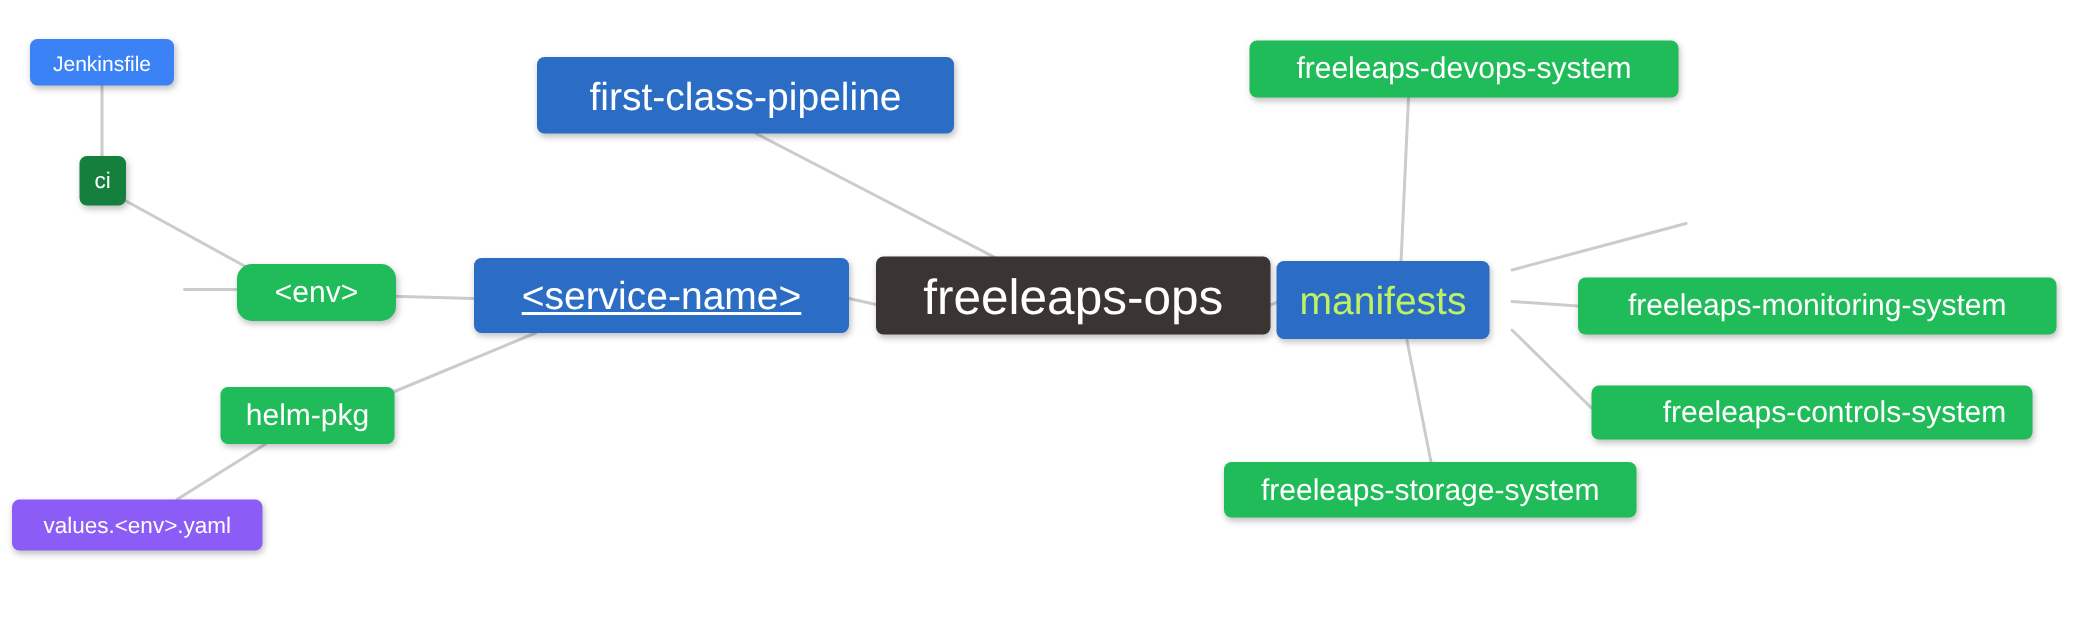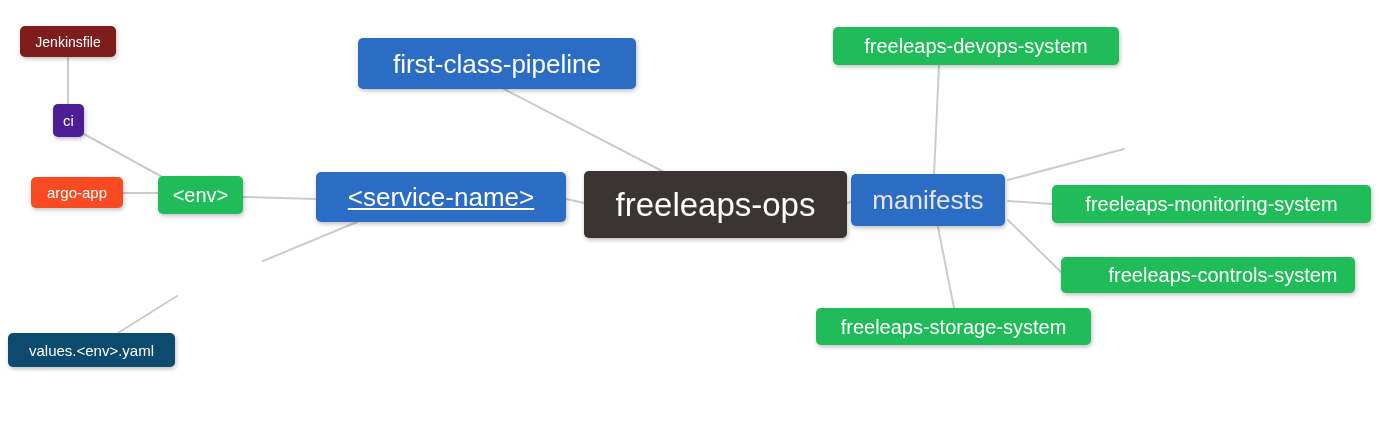--- a/index.html
+++ b/index.html
@@ -51,26 +51,26 @@
       <line x1="357" y1="222" x2="263" y2="261" stroke="#CCCCCC" stroke-width="2" stroke-linecap="round"></line>
       <line x1="177" y1="296" x2="118" y2="333" stroke="#CCCCCC" stroke-width="2" stroke-linecap="round"></line>
       <line x1="845" y1="204" x2="853" y2="201" stroke="#CCCCCC" stroke-width="2" stroke-linecap="round"></line>
       <line x1="934" y1="175" x2="939" y2="65" stroke="#CCCCCC" stroke-width="2" stroke-linecap="round"></line>
       <line x1="1008" y1="180" x2="1124" y2="149" stroke="#CCCCCC" stroke-width="2" stroke-linecap="round"></line>
       <line x1="1008" y1="201" x2="1052" y2="204" stroke="#CCCCCC" stroke-width="2" stroke-linecap="round"></line>
       <line x1="1008" y1="220" x2="1061" y2="272" stroke="#CCCCCC" stroke-width="2" stroke-linecap="round"></line>
       <line x1="938" y1="227" x2="954" y2="308" stroke="#CCCCCC" stroke-width="2" stroke-linecap="round"></line>
     </svg>
 
-<div class="node" style="left: 584px; top: 171px; width: 263px; height: 67px; font-size: 33px; background: rgb(58, 53, 51); color: rgb(255, 255, 255);">freeleaps-ops</div>
+<div class="node" style="left: 584px; top: 171px; width: 263px; height: 52px; font-size: 33px; background: rgb(58, 53, 51); color: rgb(255, 255, 255);">freeleaps-ops</div>
     <div class="node" style="left: 314px; top: 38px; width: 278px; height: 51px; font-size: 26px; background: rgb(43, 108, 196); color: rgb(255, 255, 255); margin-left: 44px;">first-class-pipeline</div>
     <div class="node" style="left: 316px; top: 172px; width: 250px; height: 50px; font-size: 26px; background: rgb(43, 108, 196); color: rgb(255, 255, 255); text-decoration: underline;">&lt;service-name&gt;</div>
-    <div class="node" style="left: 851px; top: 174px; width: 154px; height: 52px; font-size: 26px; background: rgb(43, 108, 196); color: #e5e5e5;">manifests</div>
-    <div class="node" style="left: 158px; top: 176px; width: 85px; height: 38px; font-size: 20px; background: rgb(31, 188, 89); color: rgb(255, 255, 255);">&lt;env&gt;</div>
-    <div class="node" style="left: 20px; top: 26px; width: 96px; height: 31px; font-size: 14px; background: #7f1d1d; color: rgb(255, 255, 255);">Jenkinsfile</div>
-    <div class="node" style="left: 53px; top: 104px; width: 31px; height: 33px; font-size: 15px; background: #4c1d95; color: rgb(255, 255, 255);">ci</div>
-    <div class="node" style="left: 31px; top: 177px; width: 92px; height: 31px; font-size: 15px; background: rgb(249, 75, 35); color: rgb(255, 255, 255);">argo-app</div>
-    <div class="node" style="left: 8px; top: 333px; width: 167px; height: 34px; font-size: 15px; background: #0c4a6e; color: rgb(255, 255, 255);">values.&lt;env&gt;.yaml</div>
+    <div class="node" style="left: 851px; top: 174px; width: 142px; height: 52px; font-size: 26px; background: rgb(43, 108, 196); color: #bef264;">manifests</div>
+    <div class="node" style="left: 158px; top: 176px; width: 106px; height: 38px; font-size: 20px; background: rgb(31, 188, 89); color: rgb(255, 255, 255); border-radius: 10px;">&lt;env&gt;</div>
+    <div class="node" style="left: 147px; top: 258px; width: 116px; height: 38px; font-size: 20px; background: rgb(31, 188, 89); color: rgb(255, 255, 255);">helm-pkg</div>
+    <div class="node" style="left: 20px; top: 26px; width: 96px; height: 31px; font-size: 14px; background: #3b82f6; color: rgb(255, 255, 255);">Jenkinsfile</div>
+    <div class="node" style="left: 53px; top: 104px; width: 31px; height: 33px; font-size: 15px; background: #15803d; color: rgb(255, 255, 255);">ci</div>
+    <div class="node" style="left: 8px; top: 333px; width: 167px; height: 34px; font-size: 15px; background: #8b5cf6; color: rgb(255, 255, 255);">values.&lt;env&gt;.yaml</div>
     <div class="node" style="left: 797px; top: 27px; width: 286px; height: 38px; font-size: 20px; background: rgb(31, 188, 89); color: rgb(255, 255, 255); margin-left: 36px;">freeleaps-devops-system</div>
     <div class="node" style="left: 1052px; top: 185px; width: 319px; height: 38px; font-size: 20px; background: rgb(31, 188, 89); color: rgb(255, 255, 255);">freeleaps-monitoring-system</div>
     <div class="node" style="left: 1061px; top: 257px; width: 294px; height: 36px; font-size: 20px; background: rgb(31, 188, 89); color: rgb(255, 255, 255); padding-left: 30px;">freeleaps-controls-system</div>
     <div class="node" style="left: 816px; top: 308px; width: 275px; height: 37px; font-size: 20px; background: rgb(31, 188, 89); color: rgb(255, 255, 255);">freeleaps-storage-system</div>
   </div>
 
 </body></html>

